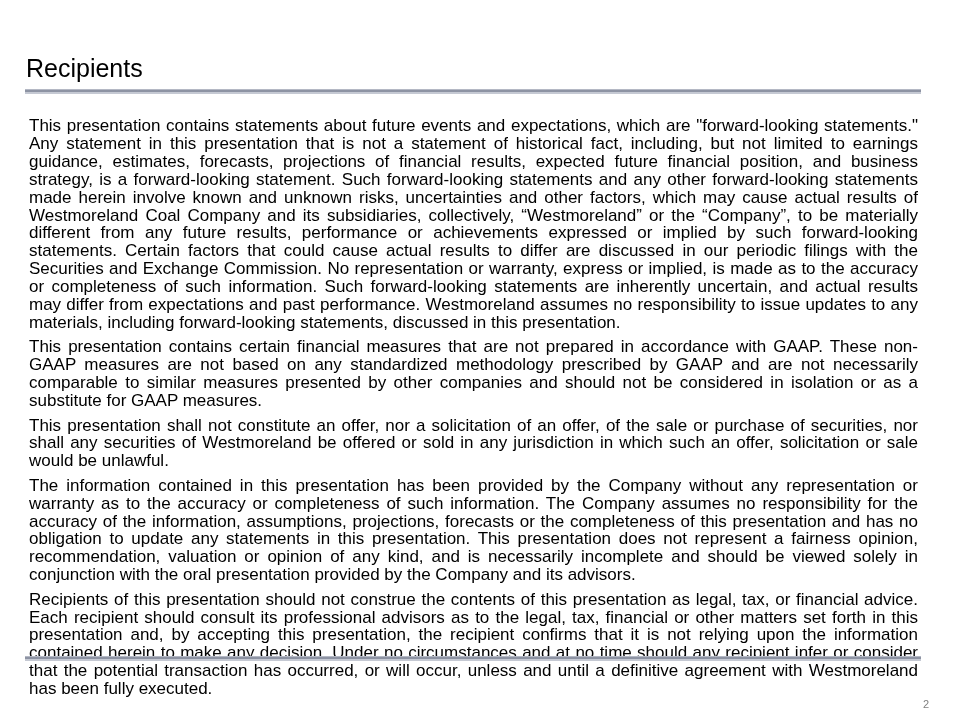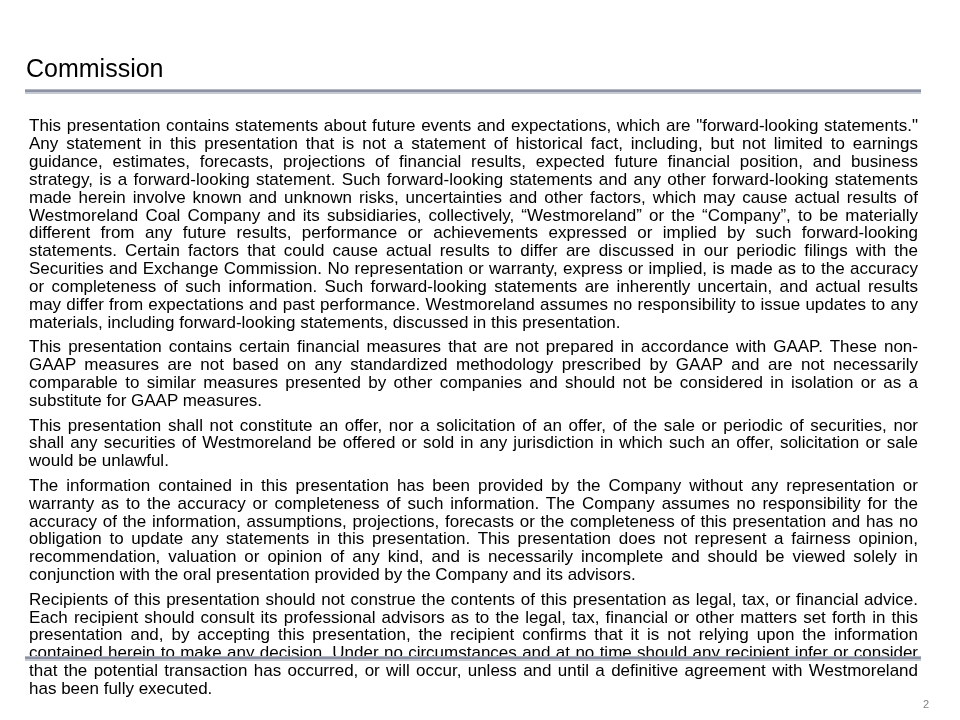--- a/index.html
+++ b/index.html
@@ -56,27 +56,27 @@
     right: 31px;
     top: 698px;
     font-size: 11px;
     line-height: 12px;
     color: #808080;
   }
 </style>
 </head>
 <body>
 
-<h1 class="slide-title">Commission</h1>
+<h1 class="slide-title">Recipients</h1>
 
 <div class="rule rule-top"></div>
 
 <div class="body-text">
   <p>This presentation contains statements about future events and expectations, which are "forward-looking statements." Any statement in this presentation that is not a statement of historical fact, including, but not limited to earnings guidance, estimates, forecasts, projections of financial results, expected future financial position, and business strategy, is a forward-looking statement. Such forward-looking statements and any other forward-looking statements made herein involve known and unknown risks, uncertainties and other factors, which may cause actual results of Westmoreland Coal Company and its subsidiaries, collectively, “Westmoreland” or the “Company”, to be materially different from any future results, performance or achievements expressed or implied by such forward-looking statements. Certain factors that could cause actual results to differ are discussed in our periodic filings with the Securities and Exchange Commission. No representation or warranty, express or implied, is made as to the accuracy or completeness of such information. Such forward-looking statements are inherently uncertain, and actual results may differ from expectations and past performance. Westmoreland assumes no responsibility to issue updates to any materials, including forward-looking statements, discussed in this presentation.</p>
   <p>This presentation contains certain financial measures that are not prepared in accordance with GAAP. These non-GAAP measures are not based on any standardized methodology prescribed by GAAP and are not necessarily comparable to similar measures presented by other companies and should not be considered in isolation or as a substitute for GAAP measures.</p>
-  <p>This presentation shall not constitute an offer, nor a solicitation of an offer, of the sale or periodic of securities, nor shall any securities of Westmoreland be offered or sold in any jurisdiction in which such an offer, solicitation or sale would be unlawful.</p>
+  <p>This presentation shall not constitute an offer, nor a solicitation of an offer, of the sale or purchase of securities, nor shall any securities of Westmoreland be offered or sold in any jurisdiction in which such an offer, solicitation or sale would be unlawful.</p>
   <p>The information contained in this presentation has been provided by the Company without any representation or warranty as to the accuracy or completeness of such information. The Company assumes no responsibility for the accuracy of the information, assumptions, projections, forecasts or the completeness of this presentation and has no obligation to update any statements in this presentation. This presentation does not represent a fairness opinion, recommendation, valuation or opinion of any kind, and is necessarily incomplete and should be viewed solely in conjunction with the oral presentation provided by the Company and its advisors.</p>
   <p>Recipients of this presentation should not construe the contents of this presentation as legal, tax, or financial advice.  Each recipient should consult its professional advisors as to the legal, tax, financial or other matters set forth in this presentation and, by accepting this presentation, the recipient confirms that it is not relying upon the information contained herein to make any decision. Under no circumstances and at no time should any recipient infer or consider that the potential transaction has occurred, or will occur, unless and until a definitive agreement with Westmoreland has been fully executed.</p>
 </div>
 
 <div class="rule rule-bottom"></div>
 
 <div class="page-number">2</div>
 
 </body></html>

